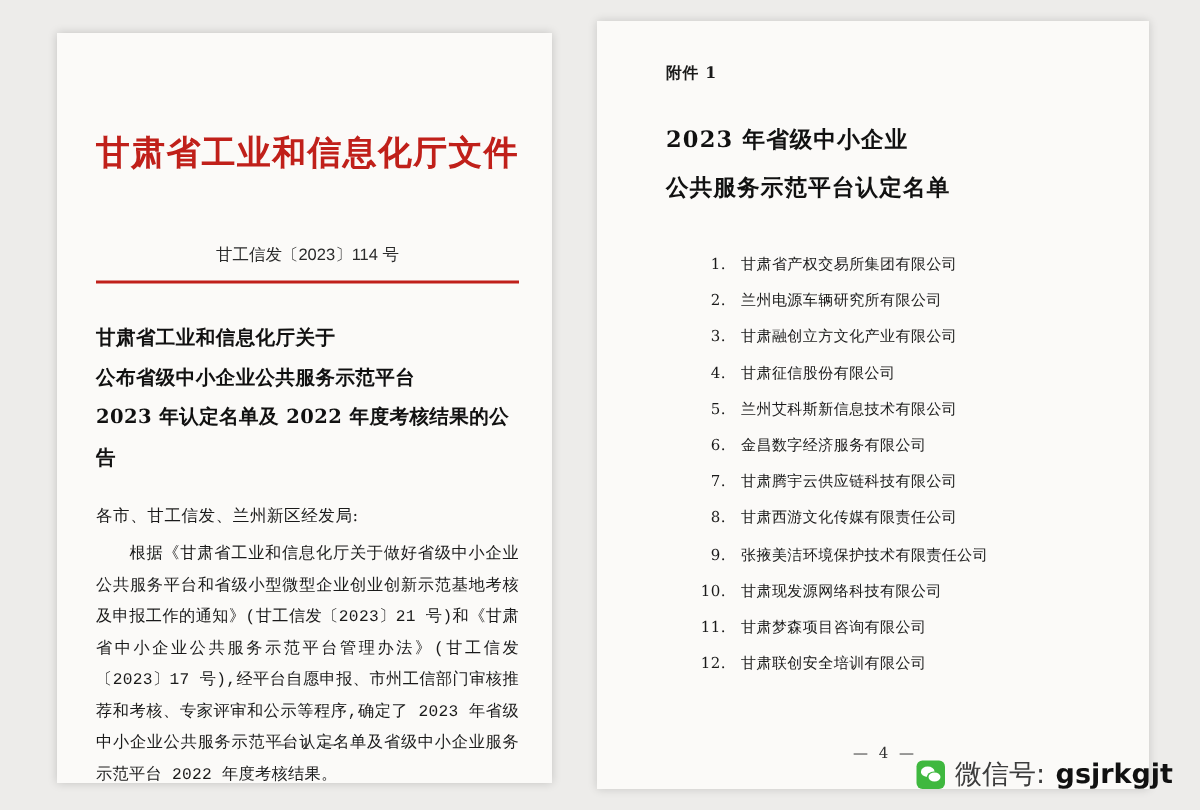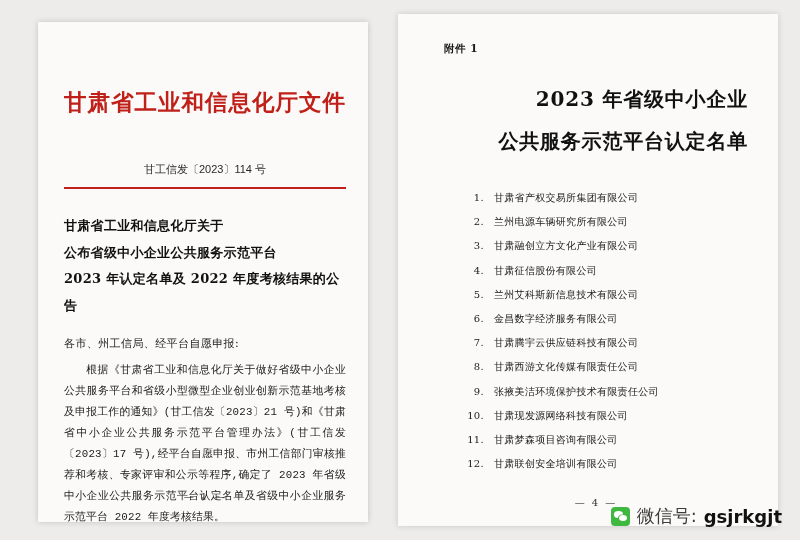--- a/index.html
+++ b/index.html
@@ -105,42 +105,41 @@
 
   
   .page-right {
     position: absolute;
     left: 398px;
     top: 14px;
     width: 368px;
     height: 512px;
     background: #fbfaf8;
     box-shadow: 0 0 6px rgba(0,0,0,0.16);
-    padding-left: 12px;
   }
   .page-right .inner {
     position: absolute;
     left: 46px;
     right: 30px;
     top: 28px;
     bottom: 12px;
   }
   .attachment-label {
     font-family: "DejaVu Serif", "Liberation Serif", serif;
     font-size: 10.5px;
     font-weight: bold;
     color: #1a1a1a;
     letter-spacing: 0.5px;
   }
   .list-title {
     margin-top: 22px;
-    text-align: right;
-    font-family: "DejaVu Serif", "Liberation Serif", serif;
-    font-weight: bold;
-    font-size: 20px;
+    text-align: left;
+    font-family: "DejaVu Serif", "Liberation Serif", serif;
+    font-weight: bold;
+    font-size: 15px;
     color: #111;
     line-height: 2.1;
     letter-spacing: 0.8px;
   }
   .name-list {
     margin: 24px 0 0 14px;
     padding: 0;
     list-style: none;
     font-family: "DejaVu Serif", "Liberation Serif", serif;
     font-size: 10px;
@@ -212,21 +211,21 @@
   <div class="page-left">
     <div class="inner">
       <div class="doc-header">甘肃省工业和信息化厅文件</div>
       <div class="doc-number">甘工信发〔2023〕114 号</div>
       <div class="red-rule"></div>
       <div class="title-block">
         <div>甘肃省工业和信息化厅关于</div>
         <div>公布省级中小企业公共服务示范平台</div>
         <div>2023 年认定名单及 2022 年度考核结果的公告</div>
       </div>
-      <div class="salutation">各市、州工信局、经平台自愿申报:</div>
+      <div class="salutation">各市、甘工信发、兰州新区经发局:</div>
       <div class="body-text"><span class="indent"></span><span>根据《甘肃省工业和信息化厅关于做好省级中小企业公共服务平台和省级小型微型企业创业创新示范基地考核及申报工作的通知》(甘工信发〔2023〕21 号)和《甘肃省中小企业公共服务示范平台管理办法》(甘工信发〔2023〕17 号),经平台自愿申报、市州工信部门审核推荐和考核、专家评审和公示等程序,确定了 2023 年省级中小企业公共服务示范平台认定名单及省级中小企业服务示范平台 2022 年度考核结果。</span></div>
       <div class="page-num">— 1 —</div>
     </div>
   </div>
 
   <div class="page-right">
     <div class="inner">
       <div class="attachment-label">附件 1</div>
       <div class="list-title">
         <div>2023 年省级中小企业</div>

